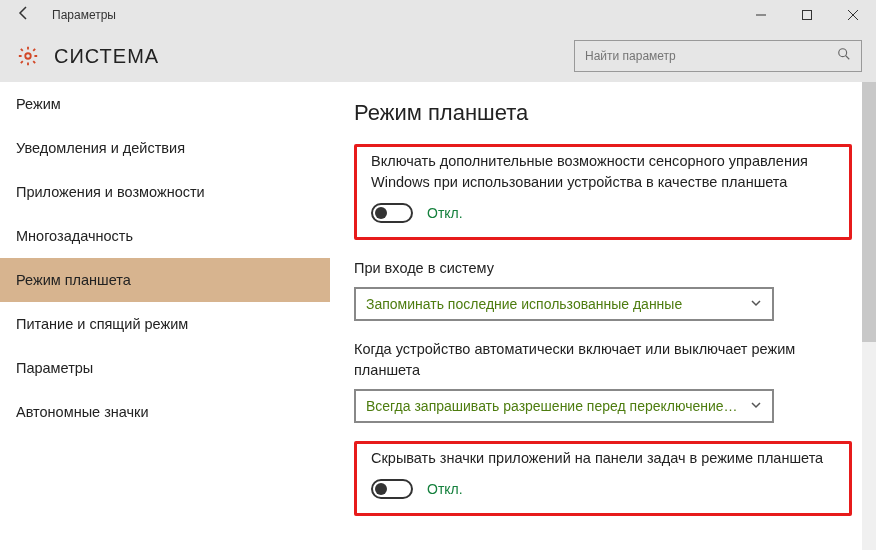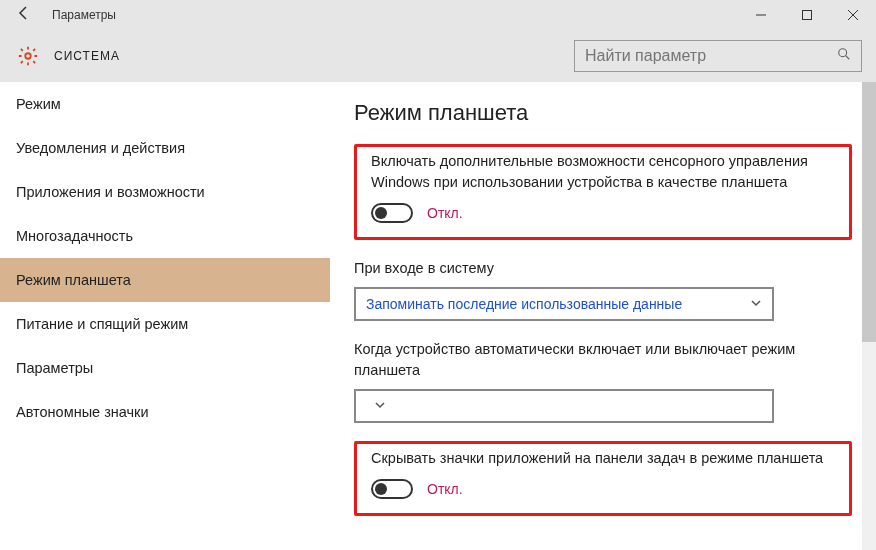--- a/index.html
+++ b/index.html
@@ -8,44 +8,44 @@
 .titlebar { height: 30px; background: #e6e6e6; display: flex; align-items: center; }
 .titlebar .back { width: 48px; text-align: center; font-size: 18px; cursor: default; }
 .titlebar .title { flex: 1; font-size: 12px; color: #333; padding-left: 4px; }
 .titlebar .win-controls { display: flex; }
 .titlebar .win-btn { width: 46px; height: 30px; display: flex; align-items: center; justify-content: center; font-size: 12px; }
 .win-btn svg { width: 10px; height: 10px; }
 
 .header { height: 52px; background: #e6e6e6; display: flex; align-items: center; padding: 0 14px; }
 .header .gear { width: 28px; height: 28px; display: flex; align-items: center; justify-content: center; color: #d24726; }
 .header .gear svg { width: 22px; height: 22px; }
-.header .section-title { font-size: 12px; letter-spacing: 1px; margin-left: 12px; color: #222; }
+.header .section-title { font-size: 20px; letter-spacing: 1px; margin-left: 12px; color: #222; }
 .header .search-wrap { margin-left: auto; width: 288px; height: 32px; border: 1px solid #999; display: flex; align-items: center; background: #e6e6e6; }
-.header .search-wrap input { flex: 1; border: none; background: transparent; outline: none; padding: 0 10px; font-size: 16px; color: #555; }
+.header .search-wrap input { flex: 1; border: none; background: transparent; outline: none; padding: 0 10px; font-size: 12px; color: #555; }
 .header .search-wrap .search-ico { width: 34px; text-align: center; color: #555; }
 
 .body-wrap { display: flex; height: calc(100% - 82px); }
 .sidebar { width: 330px; background: #fff; overflow-y: auto; }
 .sidebar .item { padding: 14px 16px; font-size: 14.5px; color: #222; border-bottom: 0; }
 .sidebar .item.selected { background: #d7b48f; }
 
 .content { flex: 1; position: relative; overflow-y: auto; padding: 18px 24px 24px 24px; }
 .content h1 { font-size: 22px; font-weight: 400; margin-bottom: 18px; color: #222; }
 
 .highlight-box { border: 3px solid #e71b1b; border-radius: 2px; padding: 4px 14px 14px 14px; margin-bottom: 18px; }
 .setting-label { font-size: 14.5px; color: #222; line-height: 1.45; margin-bottom: 10px; }
 .plain-group { margin-bottom: 18px; }
 .plain-group .setting-label { margin-bottom: 8px; }
 
 .toggle-row { display: flex; align-items: center; gap: 14px; }
 .toggle { width: 42px; height: 20px; border: 2px solid #333; border-radius: 10px; position: relative; background: #fff; }
 .toggle .knob { position: absolute; left: 2px; top: 2px; width: 12px; height: 12px; background: #333; border-radius: 50%; }
-.toggle-state { font-size: 14px; color: #be185d; }
+.toggle-state { font-size: 14px; color: #15803d; }
 
-.dropdown { width: 420px; height: 34px; border: 2px solid #888; display: flex; align-items: center; padding: 0 10px; font-size: 14px; color: #1d4ed8; background: #fff; }
+.dropdown { width: 420px; height: 34px; border: 2px solid #888; display: flex; align-items: center; padding: 0 10px; font-size: 14px; color: #4d7c0f; background: #fff; }
 .dropdown .dd-label { flex: 1; white-space: nowrap; overflow: hidden; text-overflow: ellipsis; }
 .dropdown .chev { margin-left: 8px; color: #555; }
 
 .scrollbar { position: absolute; right: 0; top: 82px; bottom: 0; width: 14px; background: #f0f0f0; }
 .scrollbar .thumb { position: absolute; top: 0; width: 100%; height: 260px; background: #c8c8c8; }
 </style>
 </head>
 <body>
 
 <div class="titlebar">
@@ -127,20 +127,21 @@
           <svg viewBox="0 0 12 12" width="12" height="12">
               <path d="M2 4 L6 8 L10 4" stroke="#555" stroke-width="1.5" fill="none"></path>
             </svg>
         </span>
       </div>
     </div>
 
     <div class="plain-group">
       <div class="setting-label">Когда устройство автоматически включает или выключает режим планшета</div>
       <div class="dropdown">
+        <span class="dd-label">Всегда запрашивать разрешение перед переключением…</span>
         <span class="chev">
           <svg viewBox="0 0 12 12" width="12" height="12">
               <path d="M2 4 L6 8 L10 4" stroke="#555" stroke-width="1.5" fill="none"></path>
             </svg>
         </span>
       </div>
     </div>
 
     <div class="highlight-box">
       <div class="setting-label">Скрывать значки приложений на панели задач в режиме планшета</div>

